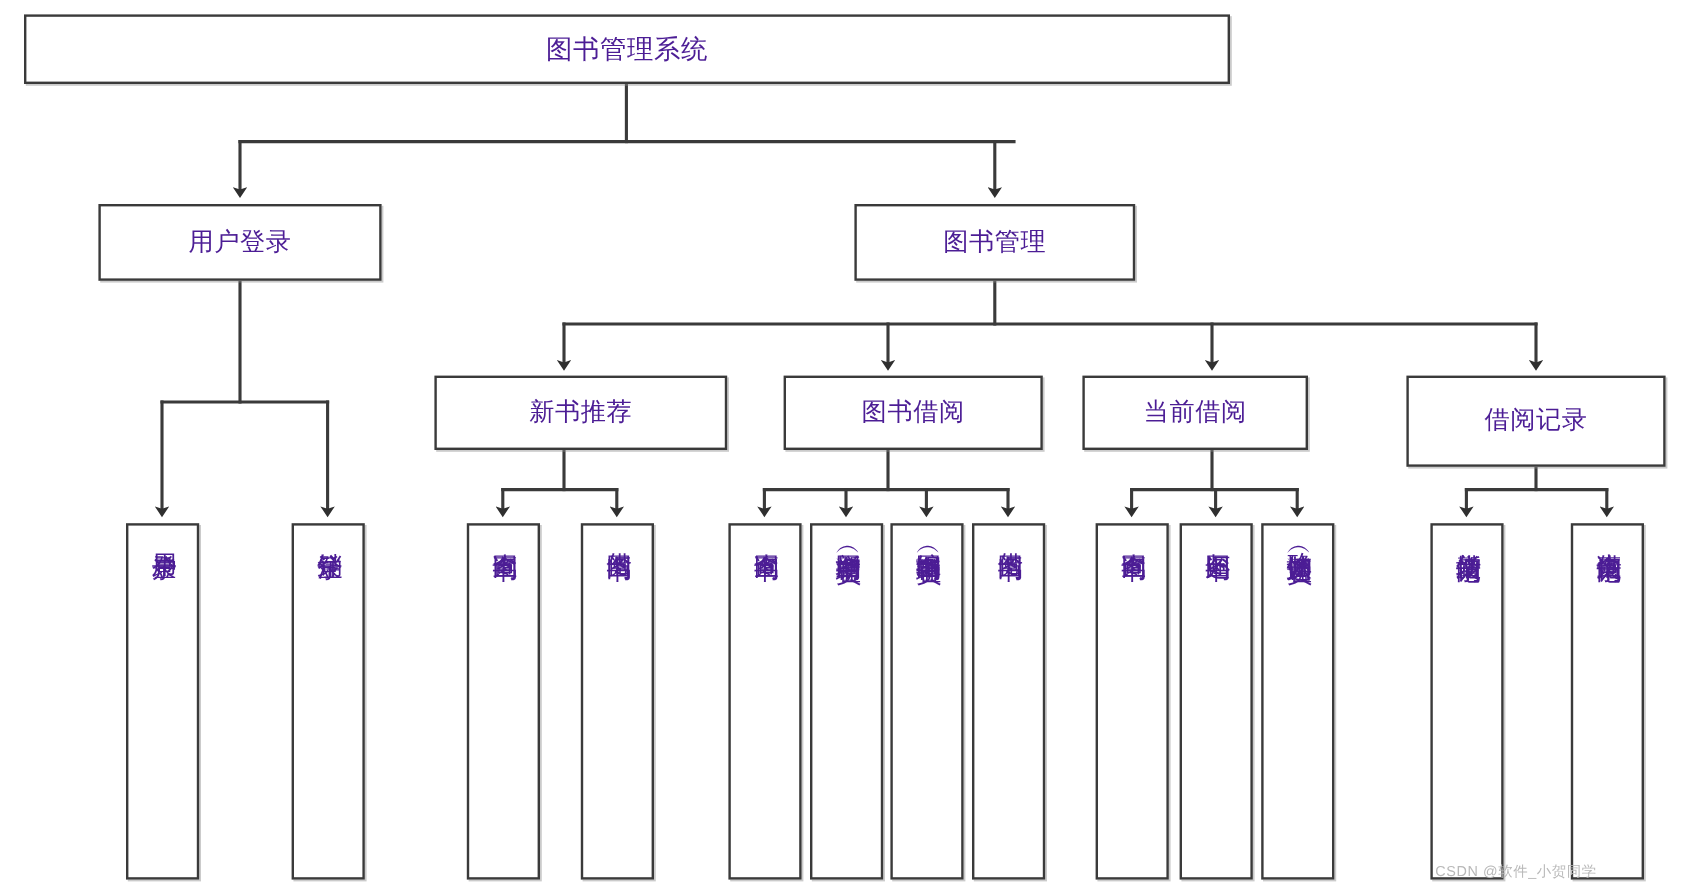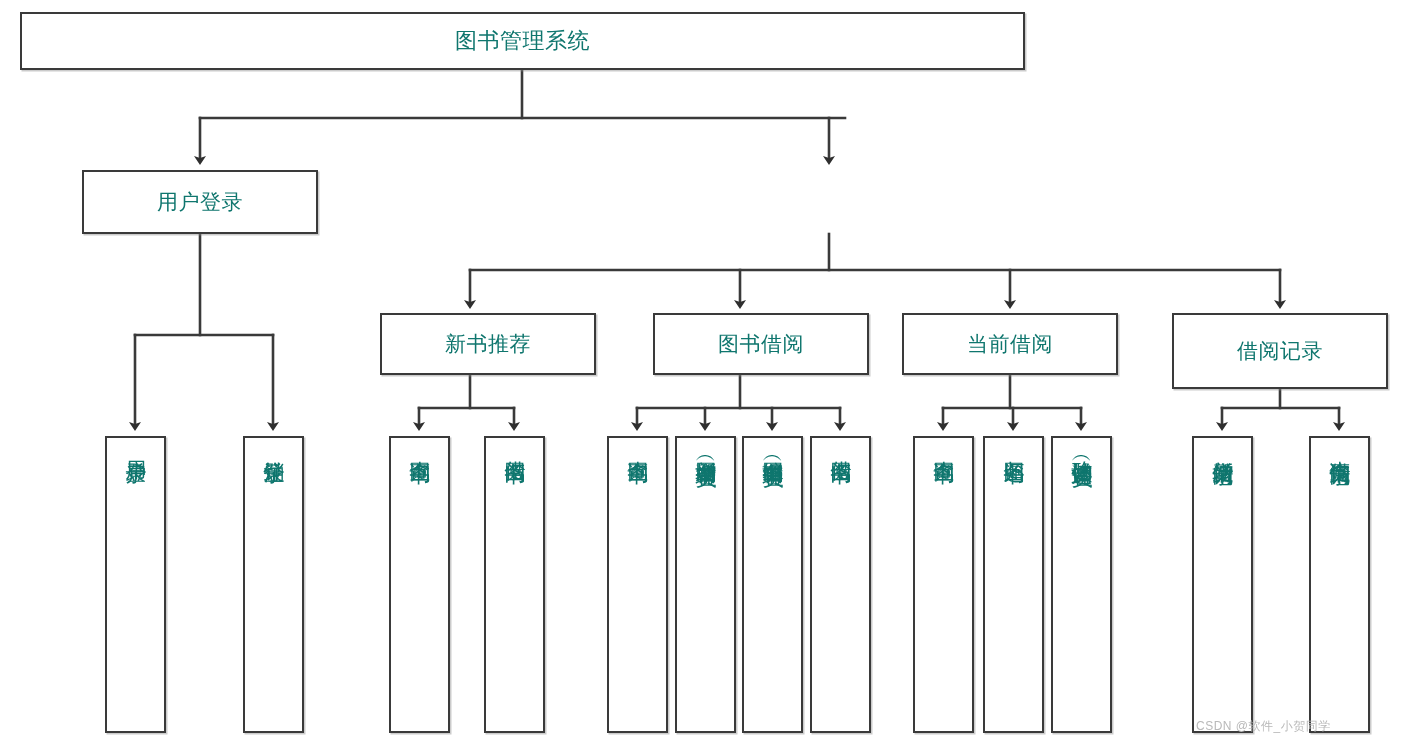--- a/index.html
+++ b/index.html
@@ -34,21 +34,21 @@
     display: flex;
     align-items: center;
     justify-content: center;
     text-align: center;
     box-shadow: 1.5px 1.5px 0 rgba(140,140,140,0.45);
   }
   .node .label {
     font-size: 21px;
     line-height: 1.12;
     letter-spacing: 0.5px;
-    color: #0f766e;
+    color: #4c1d95;
     white-space: nowrap;
   }
   .node.vertical {
     align-items: flex-start;
     padding-top: 6px;
   }
   .node.vertical .label {
     writing-mode: vertical-rl;
     text-orientation: upright;
     font-size: 21px;
@@ -122,30 +122,33 @@
   </svg>
 
   <div class="node root" style="left:20px; top:12px; width:1005px; height:58px;">
     <span class="label">图书管理系统</span>
   </div>
 
   <div class="node" style="left:82px; top:170px; width:236px; height:64px;">
     <span class="label">用户登录</span>
   </div>
 
-
-  <div class="node" style="left:362px; top:313px; width:216px; height:62px;margin-left:18px;">
+  <div class="node" style="left:712px; top:170px; width:234px; height:64px;">
+    <span class="label">图书管理</span>
+  </div>
+
+  <div class="node" style="left:362px; top:313px; width:244px; height:62px;">
     <span class="label">新书推荐</span>
   </div>
 
   <div class="node" style="left:632px; top:313px; width:216px; height:62px;margin-left:21px;">
     <span class="label">图书借阅</span>
   </div>
 
-  <div class="node" style="left:902px; top:313px; width:216px; height:62px;">
+  <div class="node" style="left:902px; top:313px; width:188px; height:62px;">
     <span class="label">当前借阅</span>
   </div>
 
   <div class="node" style="left:1172px; top:313px; width:216px; height:76px;">
     <span class="label">借阅记录</span>
   </div>
 
   <div class="node vertical" style="left:105px; top:436px; width:61px; height:297px;">
     <span class="label">用户登录</span>
   </div>

